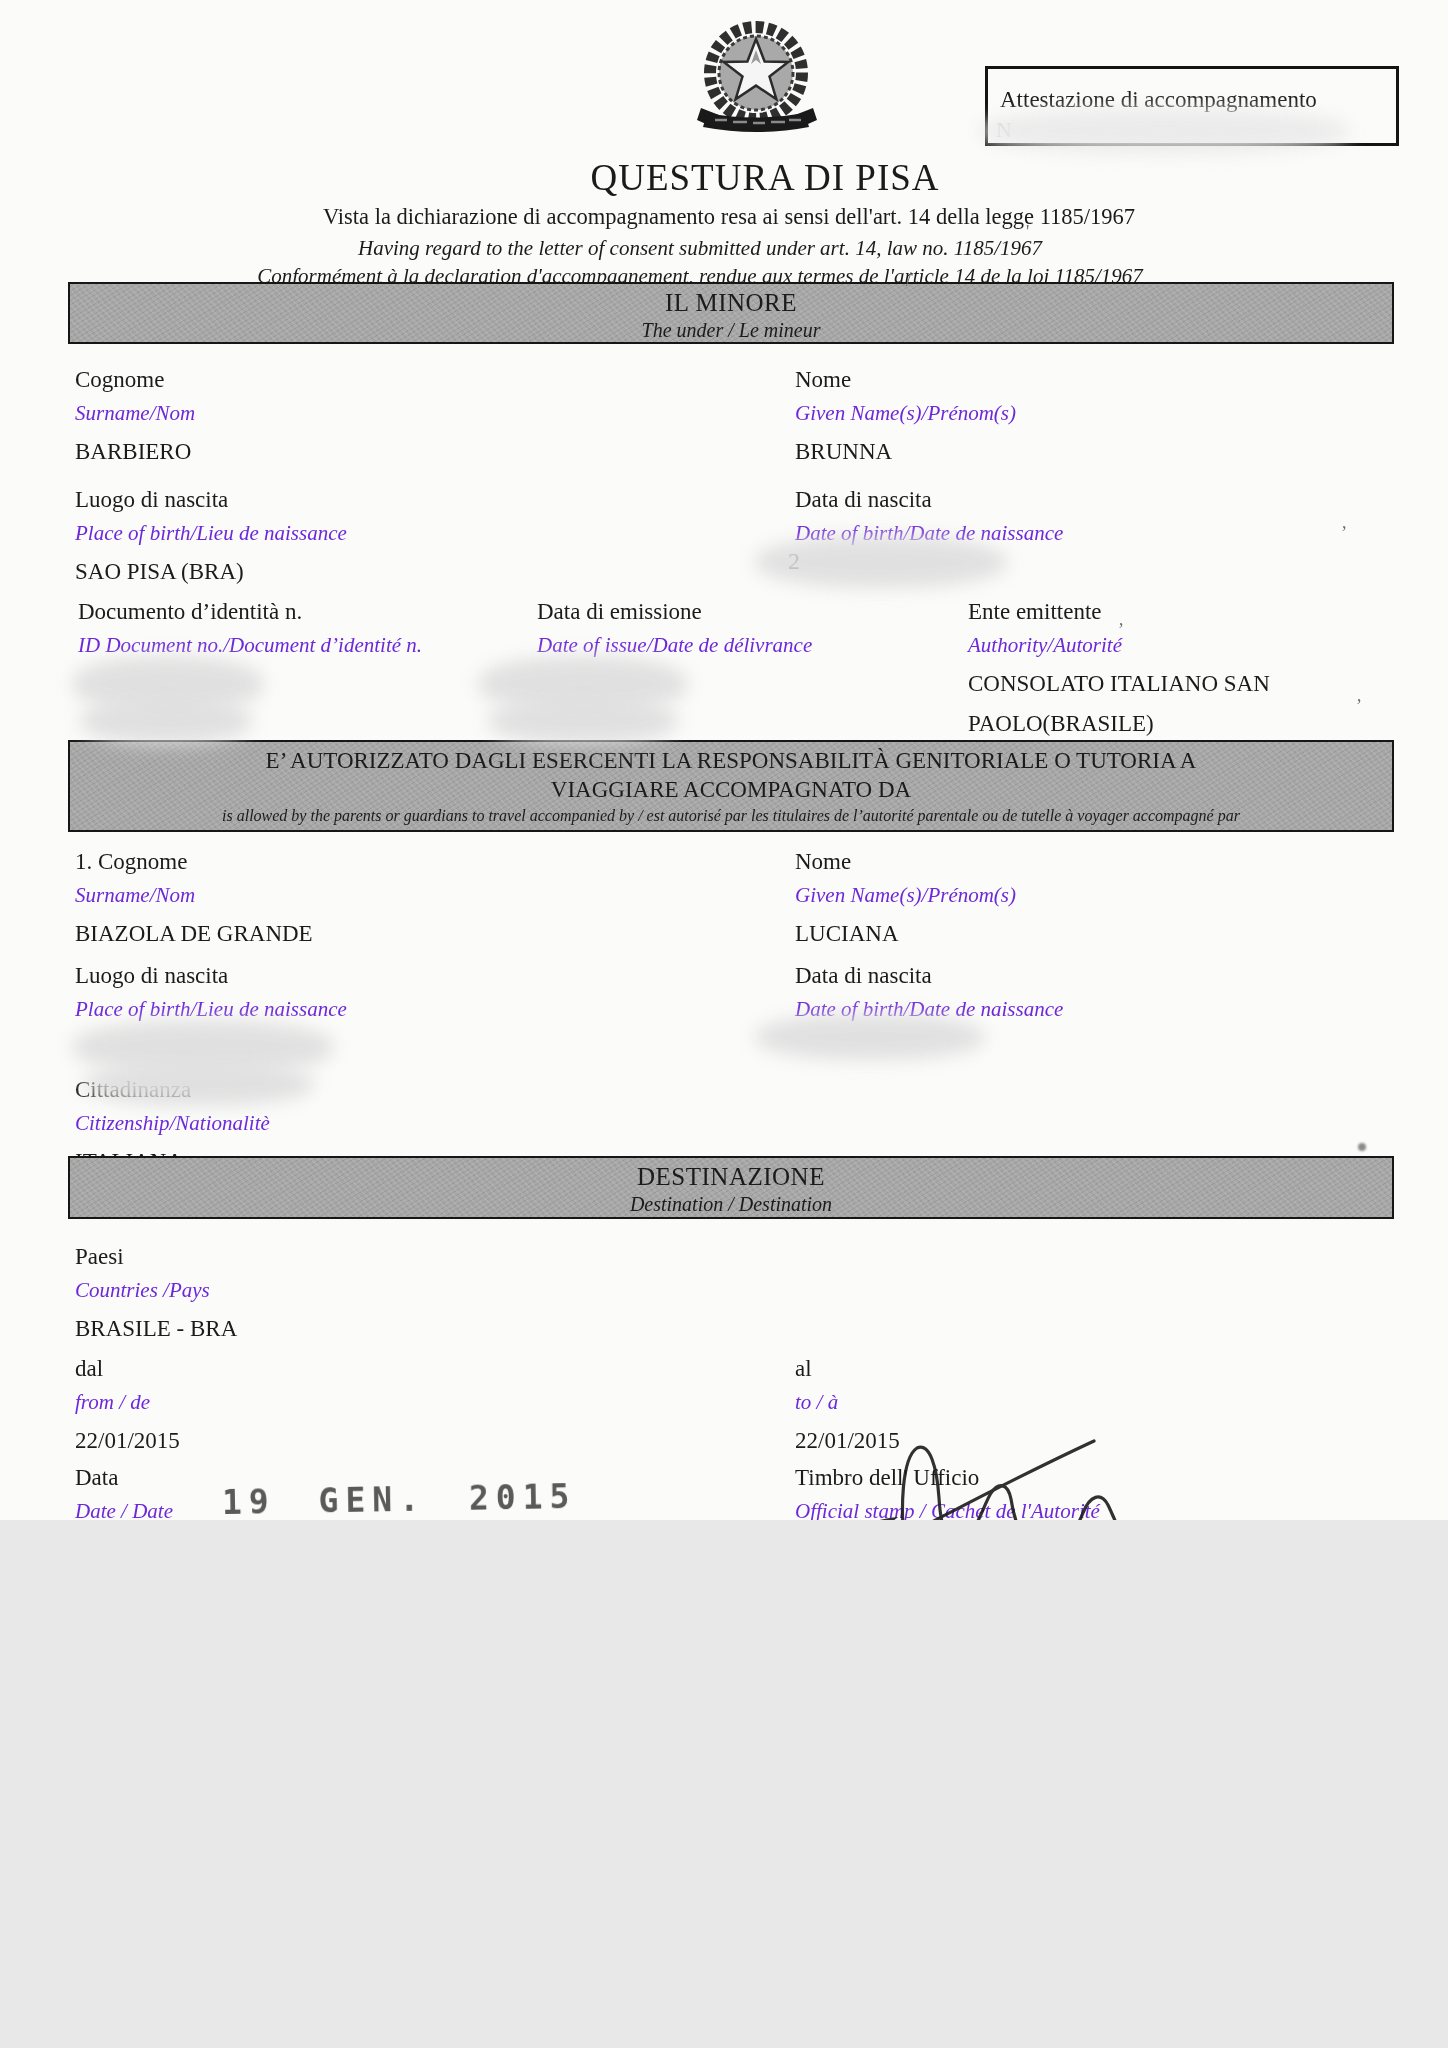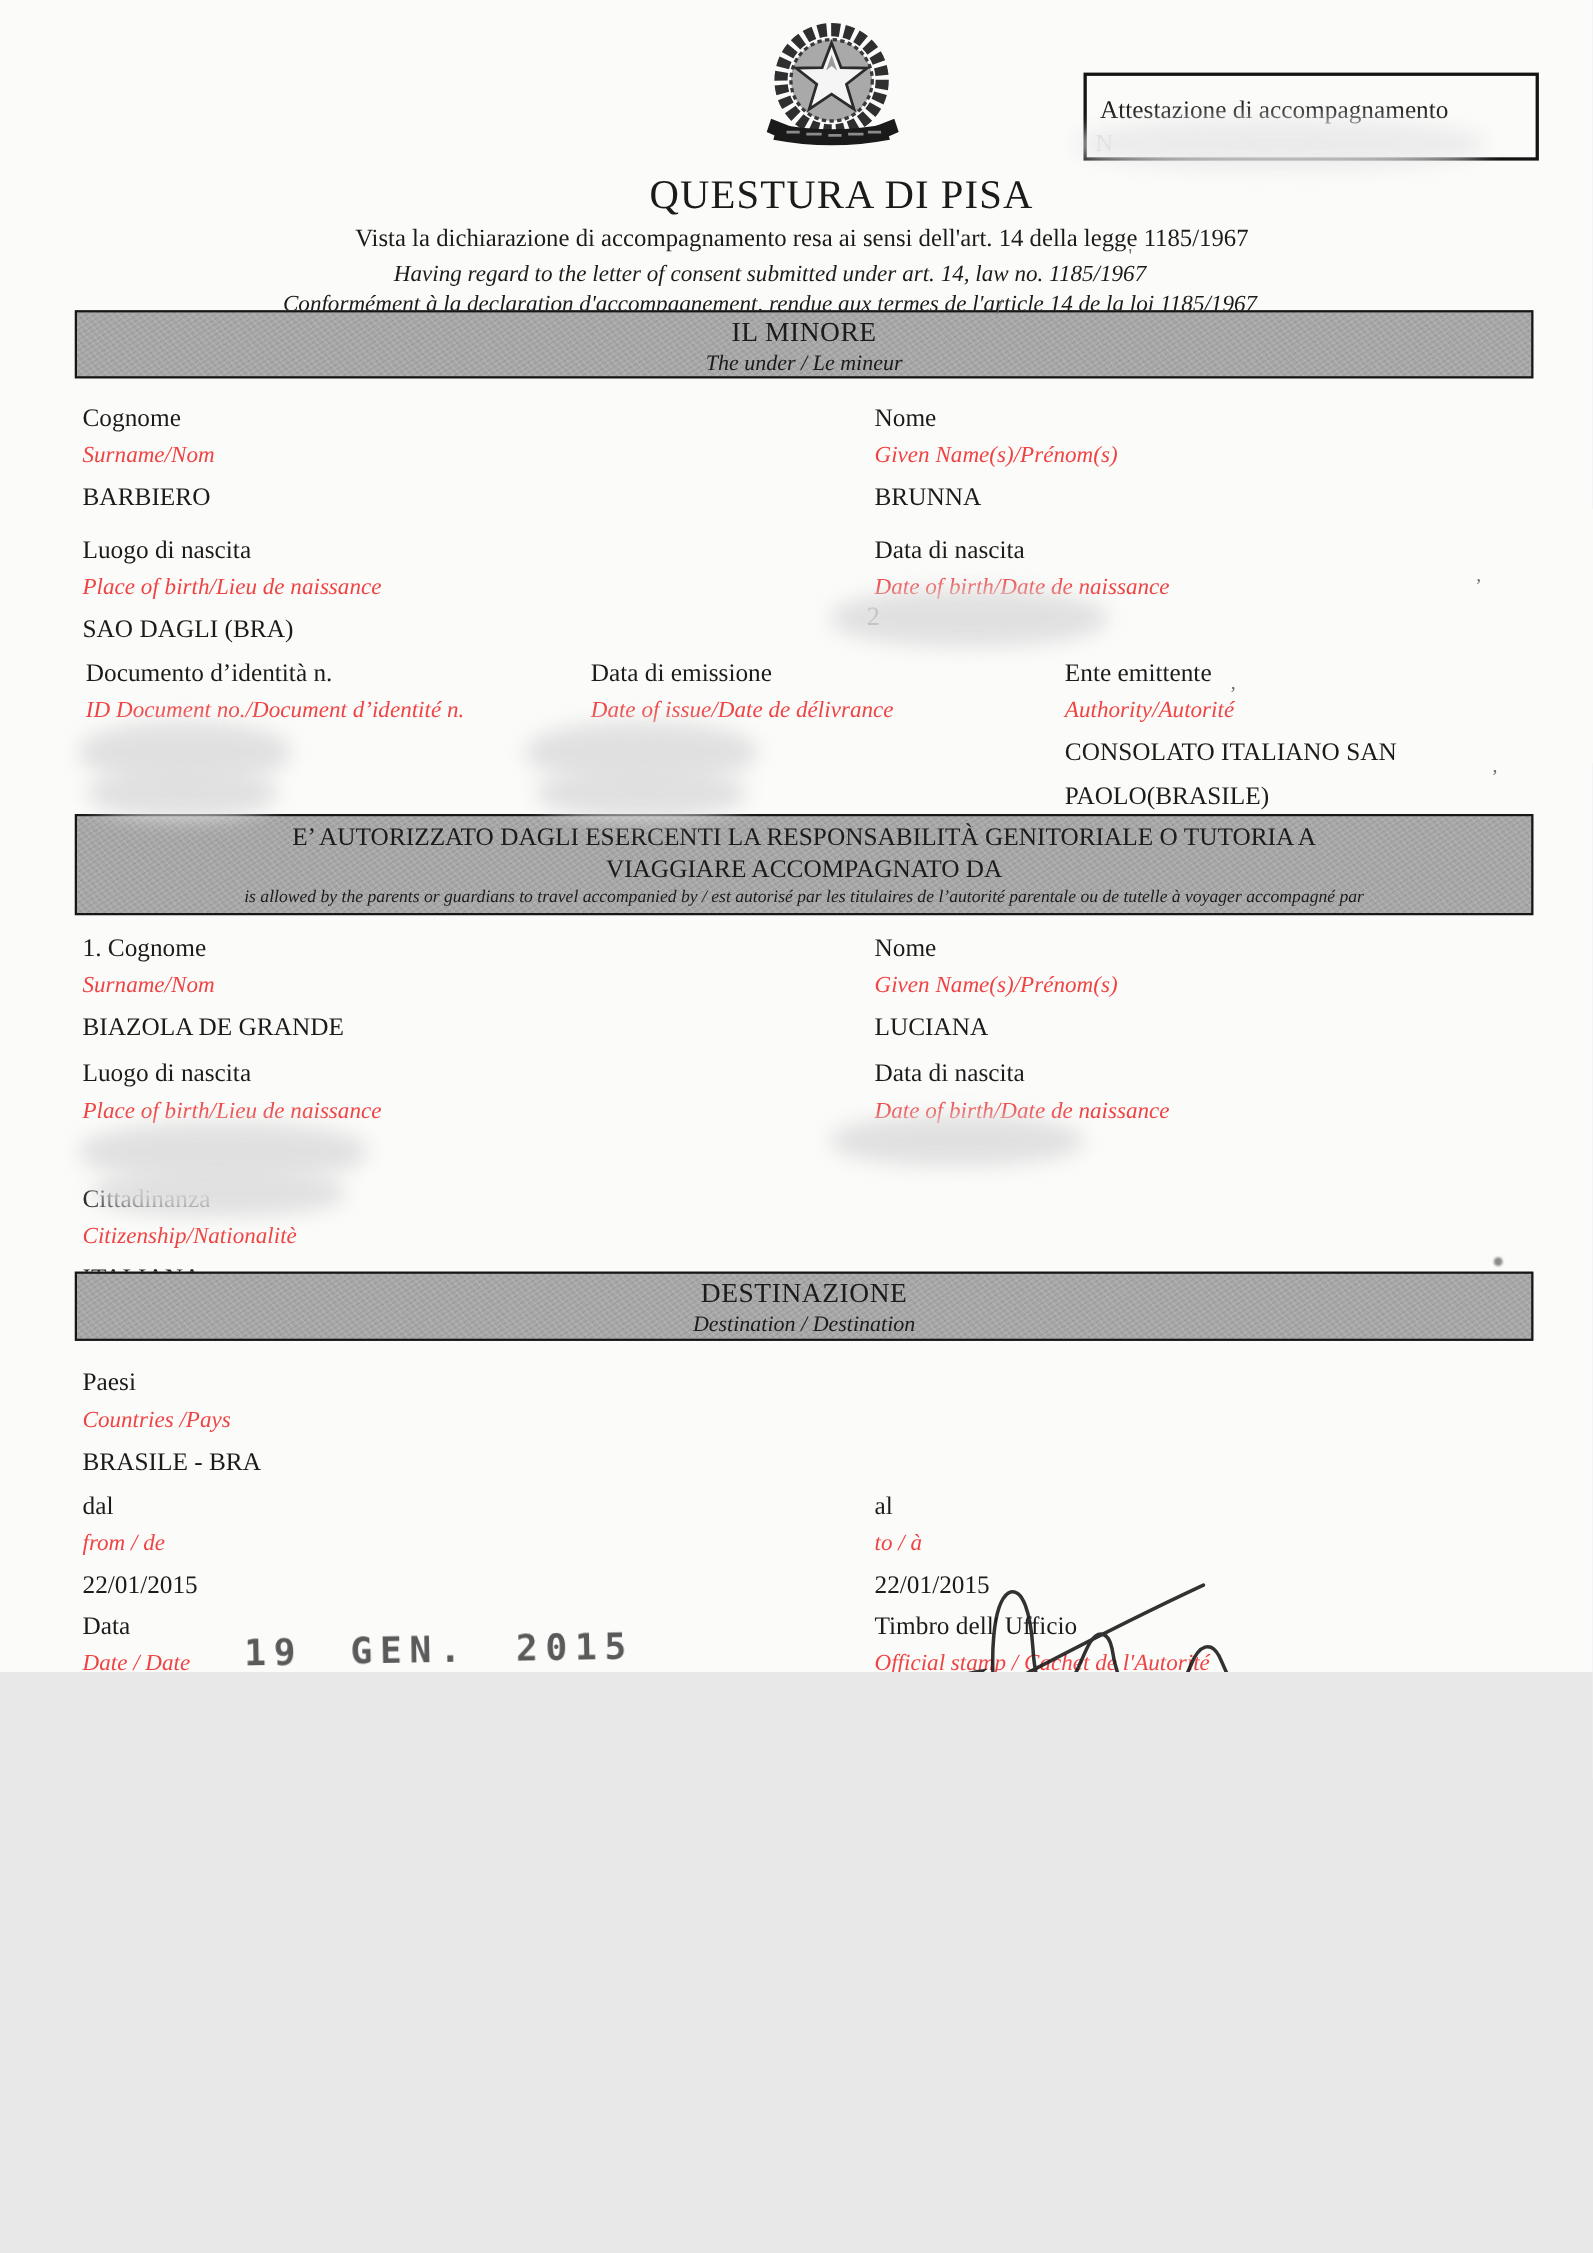--- a/index.html
+++ b/index.html
@@ -33,21 +33,21 @@
   .bar3{top:1156px;height:59px;}
   .bar-title{font-size:25px;line-height:30px;margin-top:4px;letter-spacing:.5px;}
   .bar-sub{font-style:italic;font-size:20px;line-height:24px;}
   .bar2 .l1{font-size:23px;line-height:29px;margin-top:4px;}
   .bar2 .l2{font-size:23px;line-height:29px;}
   .bar2 .l3{font-style:italic;font-size:16px;line-height:24px;}
 
   
   .field{position:absolute;}
   .lbl{font-size:23px;line-height:28px;}
-  .sub{font-style:italic;font-size:21px;line-height:26px;margin-top:6px;color:#ef4444;}
+  .sub{font-style:italic;font-size:21px;line-height:26px;margin-top:6px;color:#6d28d9;}
   .val{font-size:23px;line-height:40px;margin-top:6px;}
   .col-l{left:75px;width:620px;} .col-r{left:795px;width:620px;}
   .c1{left:78px;width:360px;} .c2{left:537px;width:380px;} .c3{left:968px;width:430px;}
 
   
   .date-stamp{left:222px;top:1480px;font-family:"DejaVu Sans Mono",monospace;font-weight:bold;
               font-size:33px;color:#5a5a5a;letter-spacing:7px;word-spacing:16px;
               transform:rotate(-1deg);filter:blur(.4px);}
   .hint2{left:788px;top:548px;font-size:24px;color:#c4c4c4;filter:blur(.6px);z-index:6;}
 
@@ -104,21 +104,21 @@
   </div>
   <div class="field col-r" style="top:366px">
     <div class="lbl">Nome</div>
     <div class="sub">Given Name(s)/Prénom(s)</div>
     <div class="val">BRUNNA</div>
   </div>
 
   <div class="field col-l" style="top:486px">
     <div class="lbl">Luogo di nascita</div>
     <div class="sub">Place of birth/Lieu de naissance</div>
-    <div class="val">SAO DAGLI (BRA)</div>
+    <div class="val">SAO PISA (BRA)</div>
   </div>
   <div class="field col-r" style="top:486px">
     <div class="lbl">Data di nascita</div>
     <div class="sub">Date of birth/Date de naissance</div>
   </div>
   <div class="abs hint2">2</div>
   <div class="abs smudge" style="left:755px;top:536px;width:252px;height:52px;"></div>
 
   <div class="field c1" style="top:598px">
     <div class="lbl">Documento d’identità n.</div>

